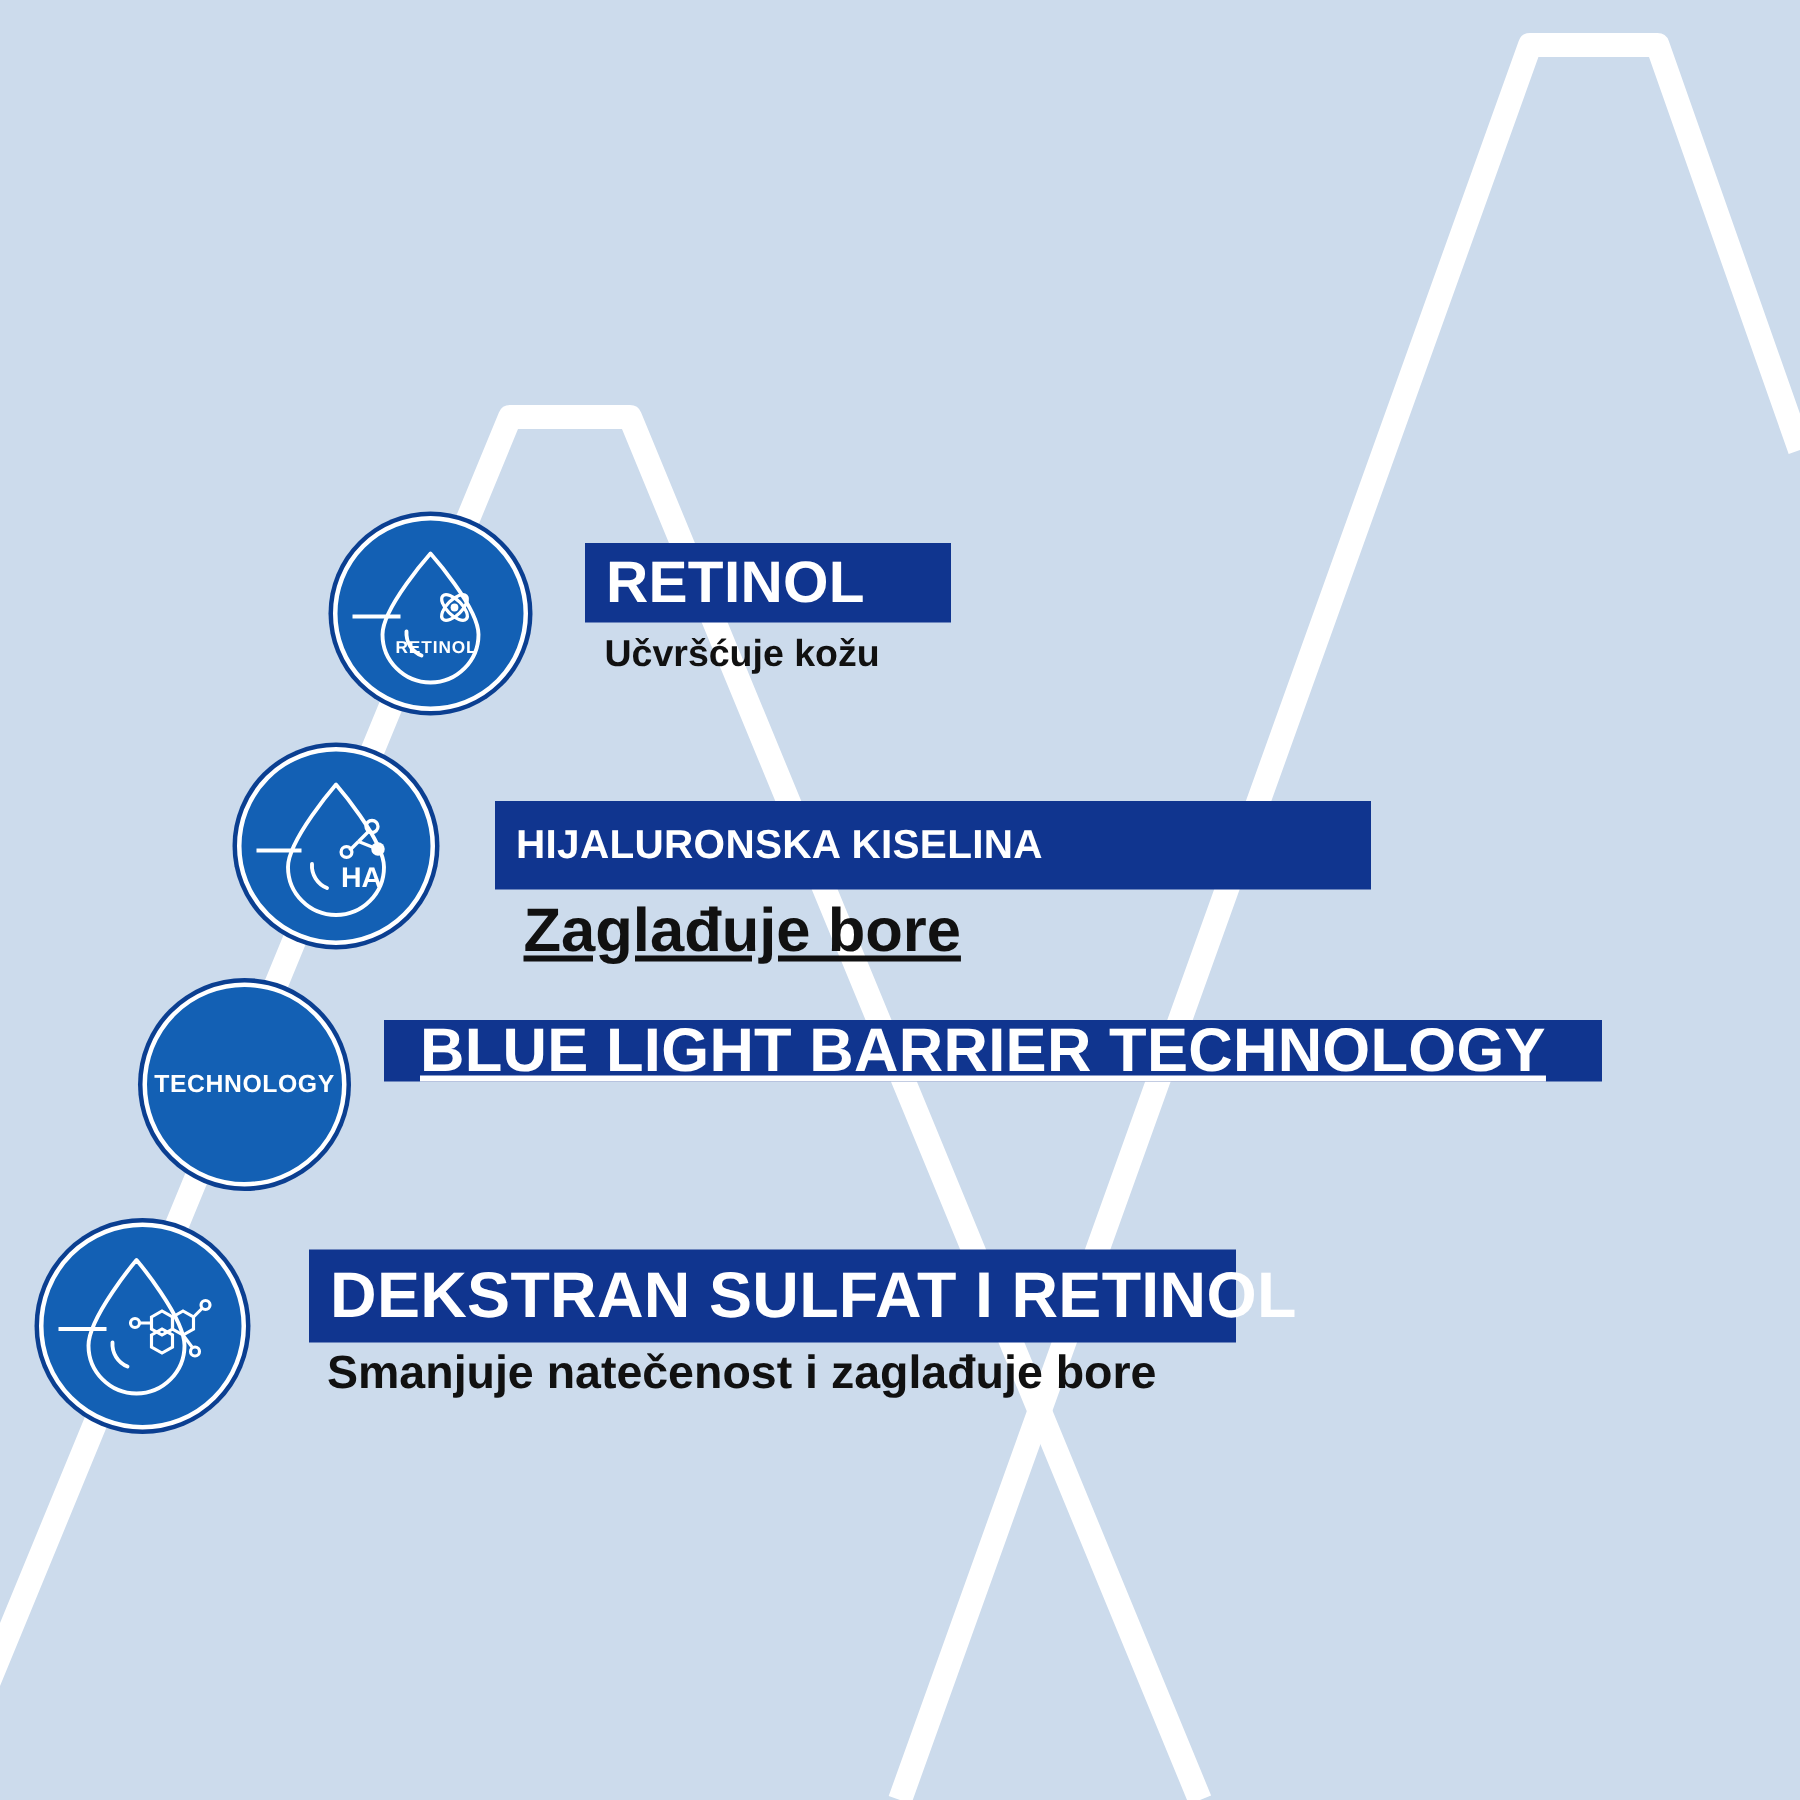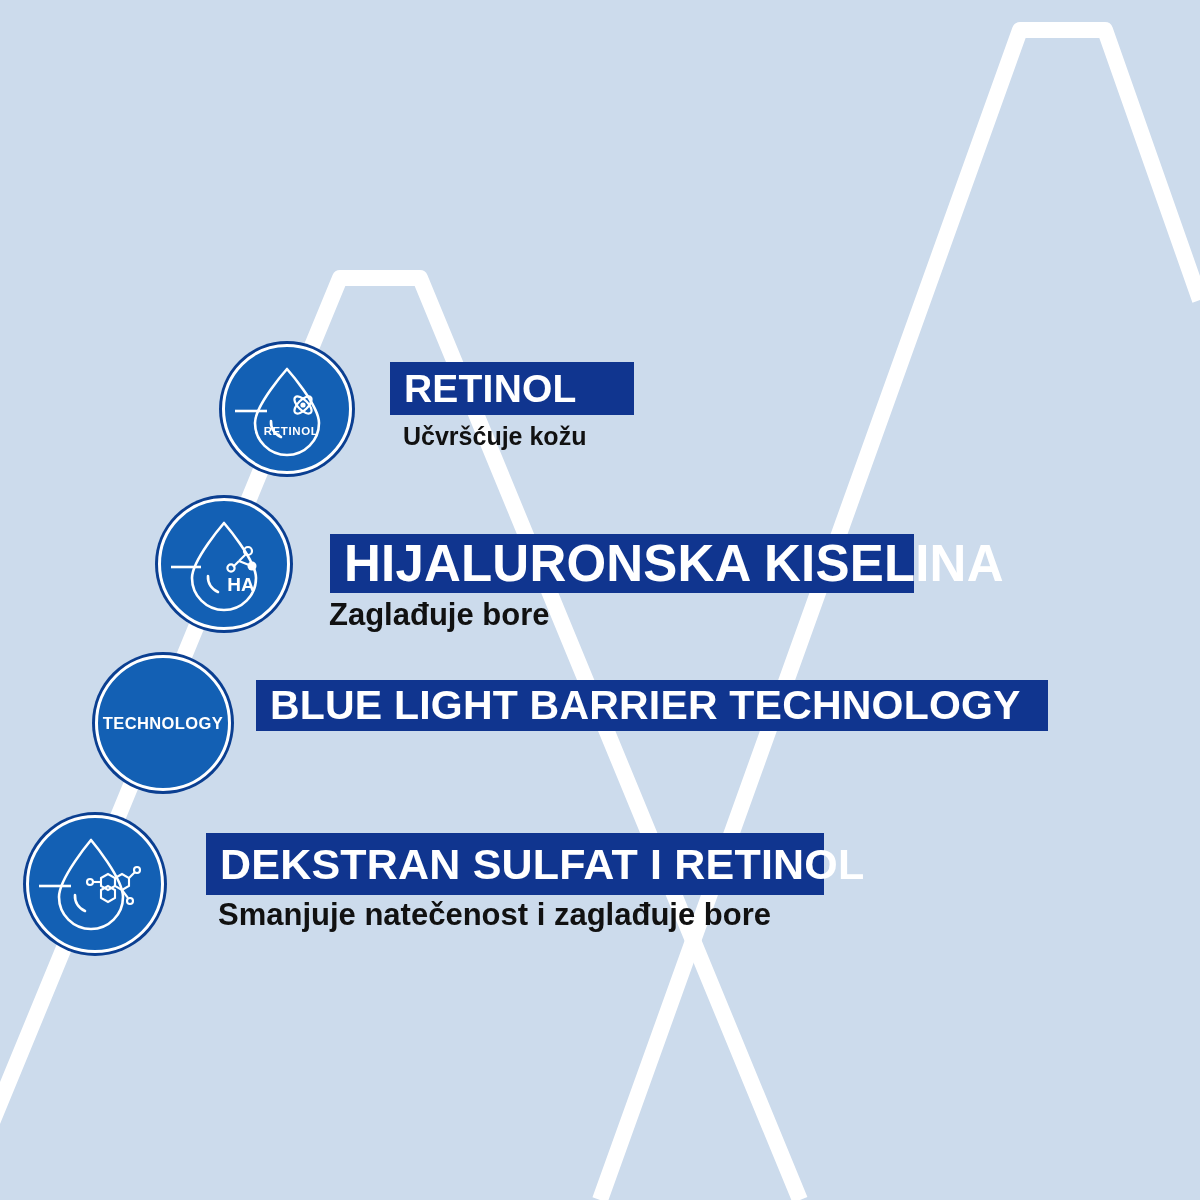--- a/index.html
+++ b/index.html
@@ -105,30 +105,30 @@
         <line x1="72" y1="54" x2="82" y2="58"></line>
         <line x1="72" y1="54" x2="66" y2="60"></line>
         <circle cx="81" cy="44" r="4" fill="none"></circle>
         <circle cx="85" cy="59" r="4.5" fill="#ffffff" stroke="none"></circle>
         <circle cx="64" cy="61" r="3.6" fill="none"></circle>
       </g>
       <text x="74" y="84" fill="#ffffff" font-family="Liberation Sans, sans-serif" font-size="19" font-weight="bold" text-anchor="middle">HA</text>
     </svg>
   </div>
 
-  <div class="title-bar" style="left:330px;top:534px;width:556px;height:59px;padding:0 14px;font-size:51px;">
+  <div class="title-bar" style="left:330px;top:534px;width:556px;height:59px;padding:0 14px;font-size:27px;">
     <span>HIJALURONSKA KISELINA</span>
   </div>
-  <div class="subtitle" style="left:329px;top:597px;font-size:31px;">Zaglađuje bore</div>
+  <div class="subtitle" style="left:349px;top:597px;font-size:41px;text-decoration:underline;">Zaglađuje bore</div>
 
   <div class="icon-badge" style="left:95px;top:655px;width:130px;height:130px;">
     <span class="tech-label" style="font-size:16.5px;">TECHNOLOGY</span>
   </div>
 
-  <div class="title-bar" style="left:256px;top:680px;width:764px;height:51px;padding:0 14px;font-size:41px;">
+  <div class="title-bar" style="left:256px;top:680px;width:764px;height:41px;padding:0 24px;font-size:41px;text-decoration:underline;">
     <span>BLUE LIGHT BARRIER TECHNOLOGY</span>
   </div>
 
   <div class="icon-badge" style="left:26px;top:815px;width:132px;height:132px;">
     <svg width="120" height="120" viewBox="0 0 120 120">
       <line x1="4" y1="62" x2="36" y2="62" stroke="#ffffff" stroke-width="2.6"></line>
       <path d="M56 16 C56 16 24 54 24 73 a32 32 0 0 0 64 0 C88 54 56 16 56 16 Z" fill="none" stroke="#ffffff" stroke-width="2.6" stroke-linejoin="round"></path>
       <path d="M40 71 a16 16 0 0 0 10 16" fill="none" stroke="#ffffff" stroke-width="2.6" stroke-linecap="round"></path>
 
       <g stroke="#ffffff" stroke-width="2.1" fill="none">

